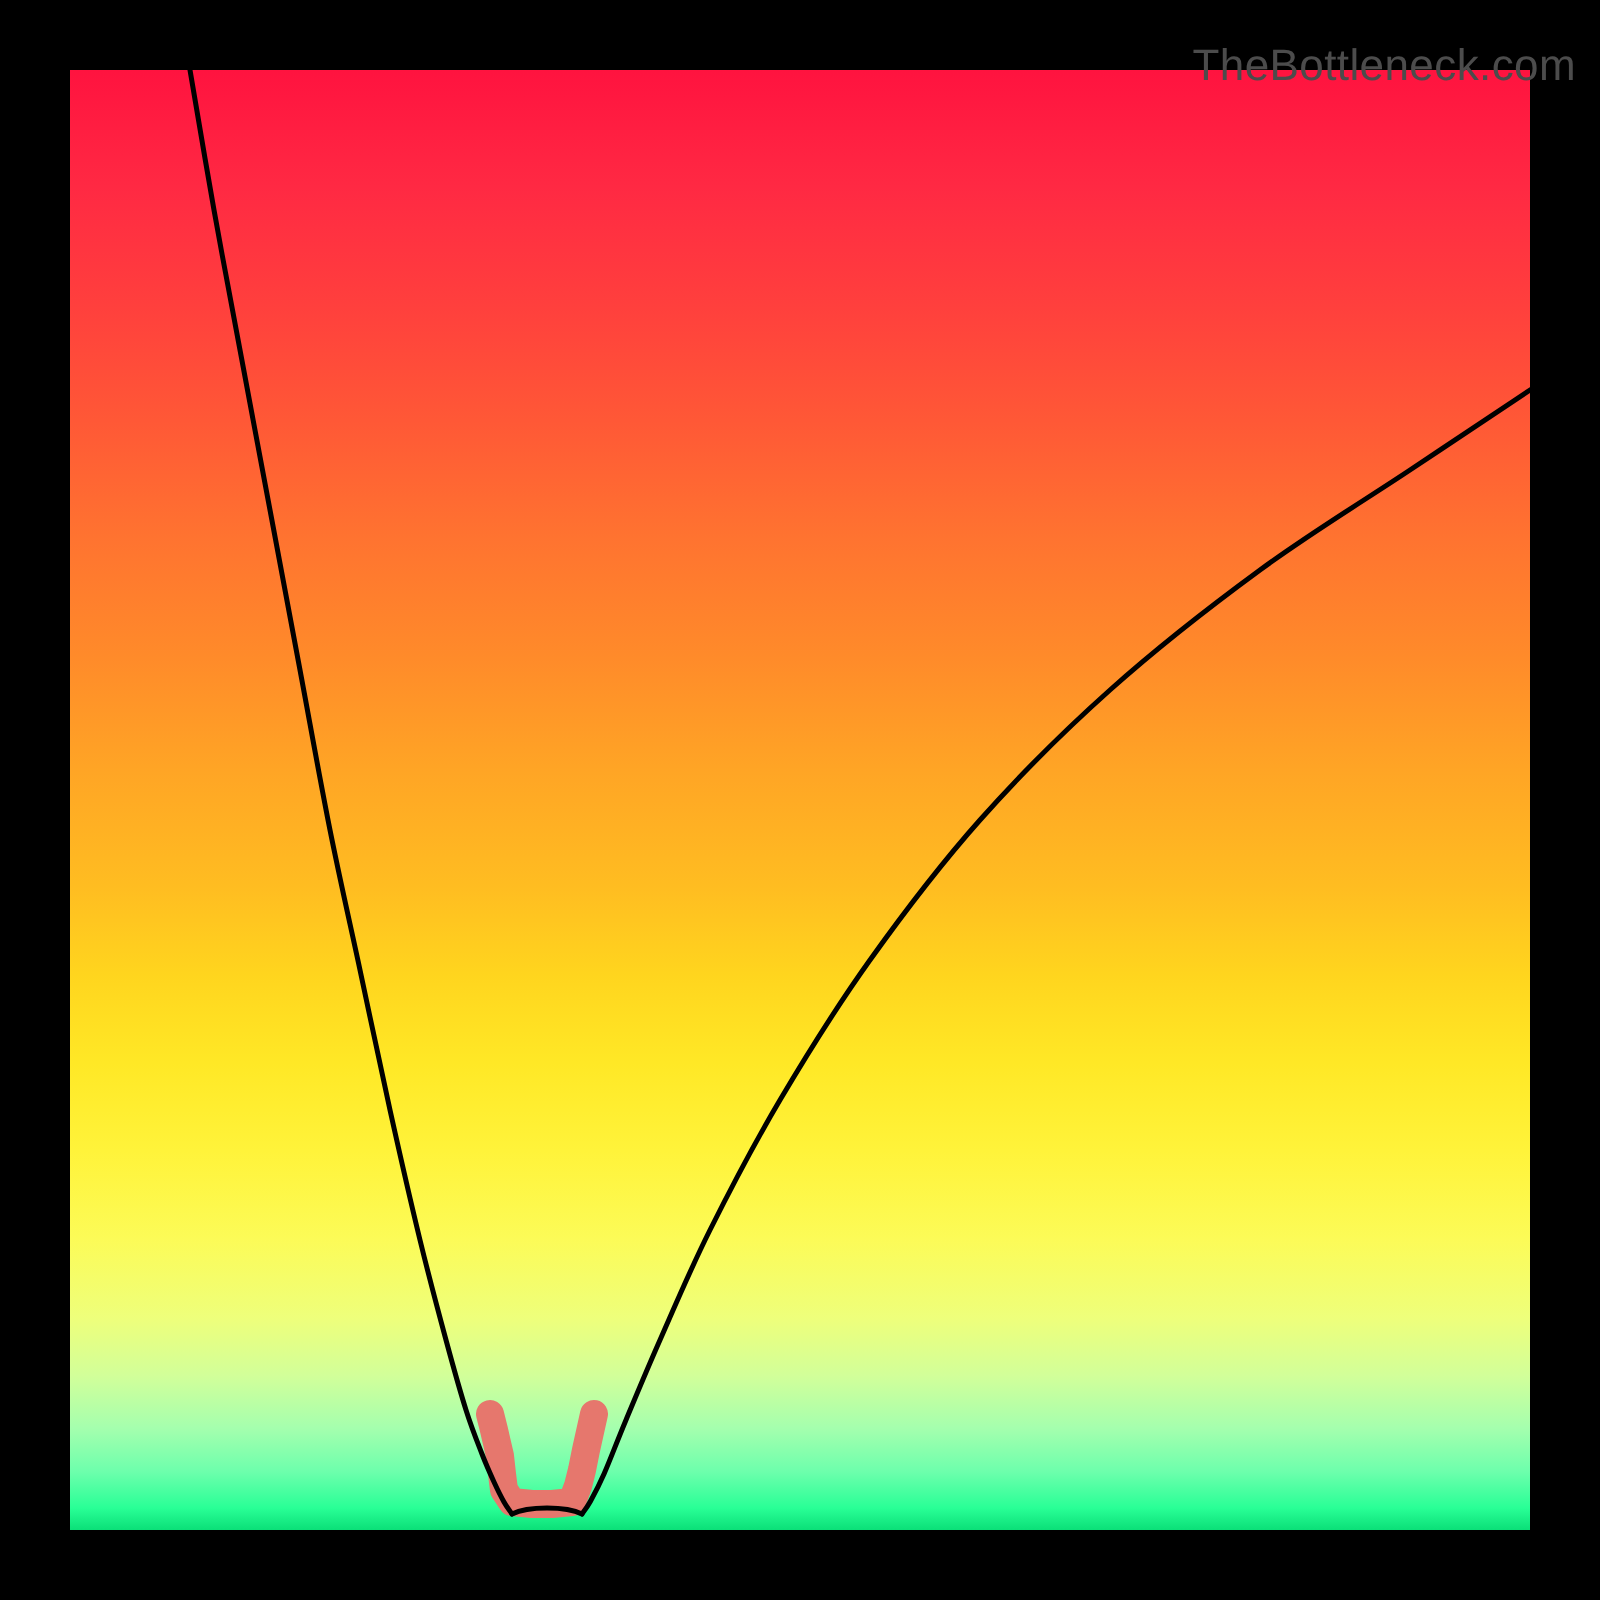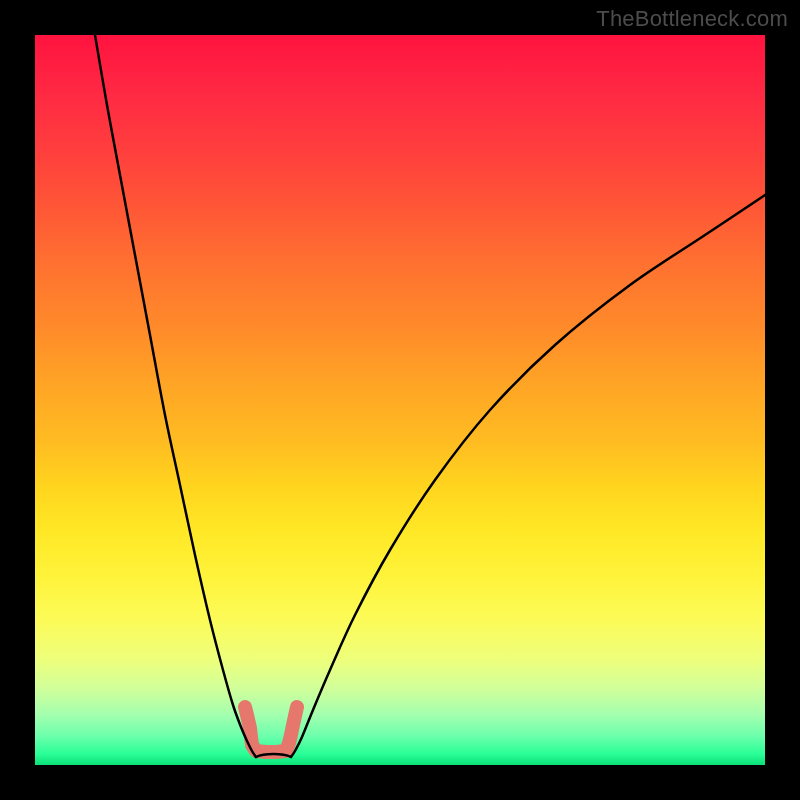--- a/index.html
+++ b/index.html
@@ -50,21 +50,21 @@
   .curve-svg {
     position: absolute;
     left: 0;
     top: 0;
     width: 730px;
     height: 730px;
     display: block;
   }
   .watermark {
     position: absolute;
-    top: 6px;
+    top: 20px;
     right: 12px;
     color: #4c4c4c;
     font-size: 22px;
     font-weight: 500;
     letter-spacing: 0.2px;
   }
 </style>
 </head>
 <body>
 

